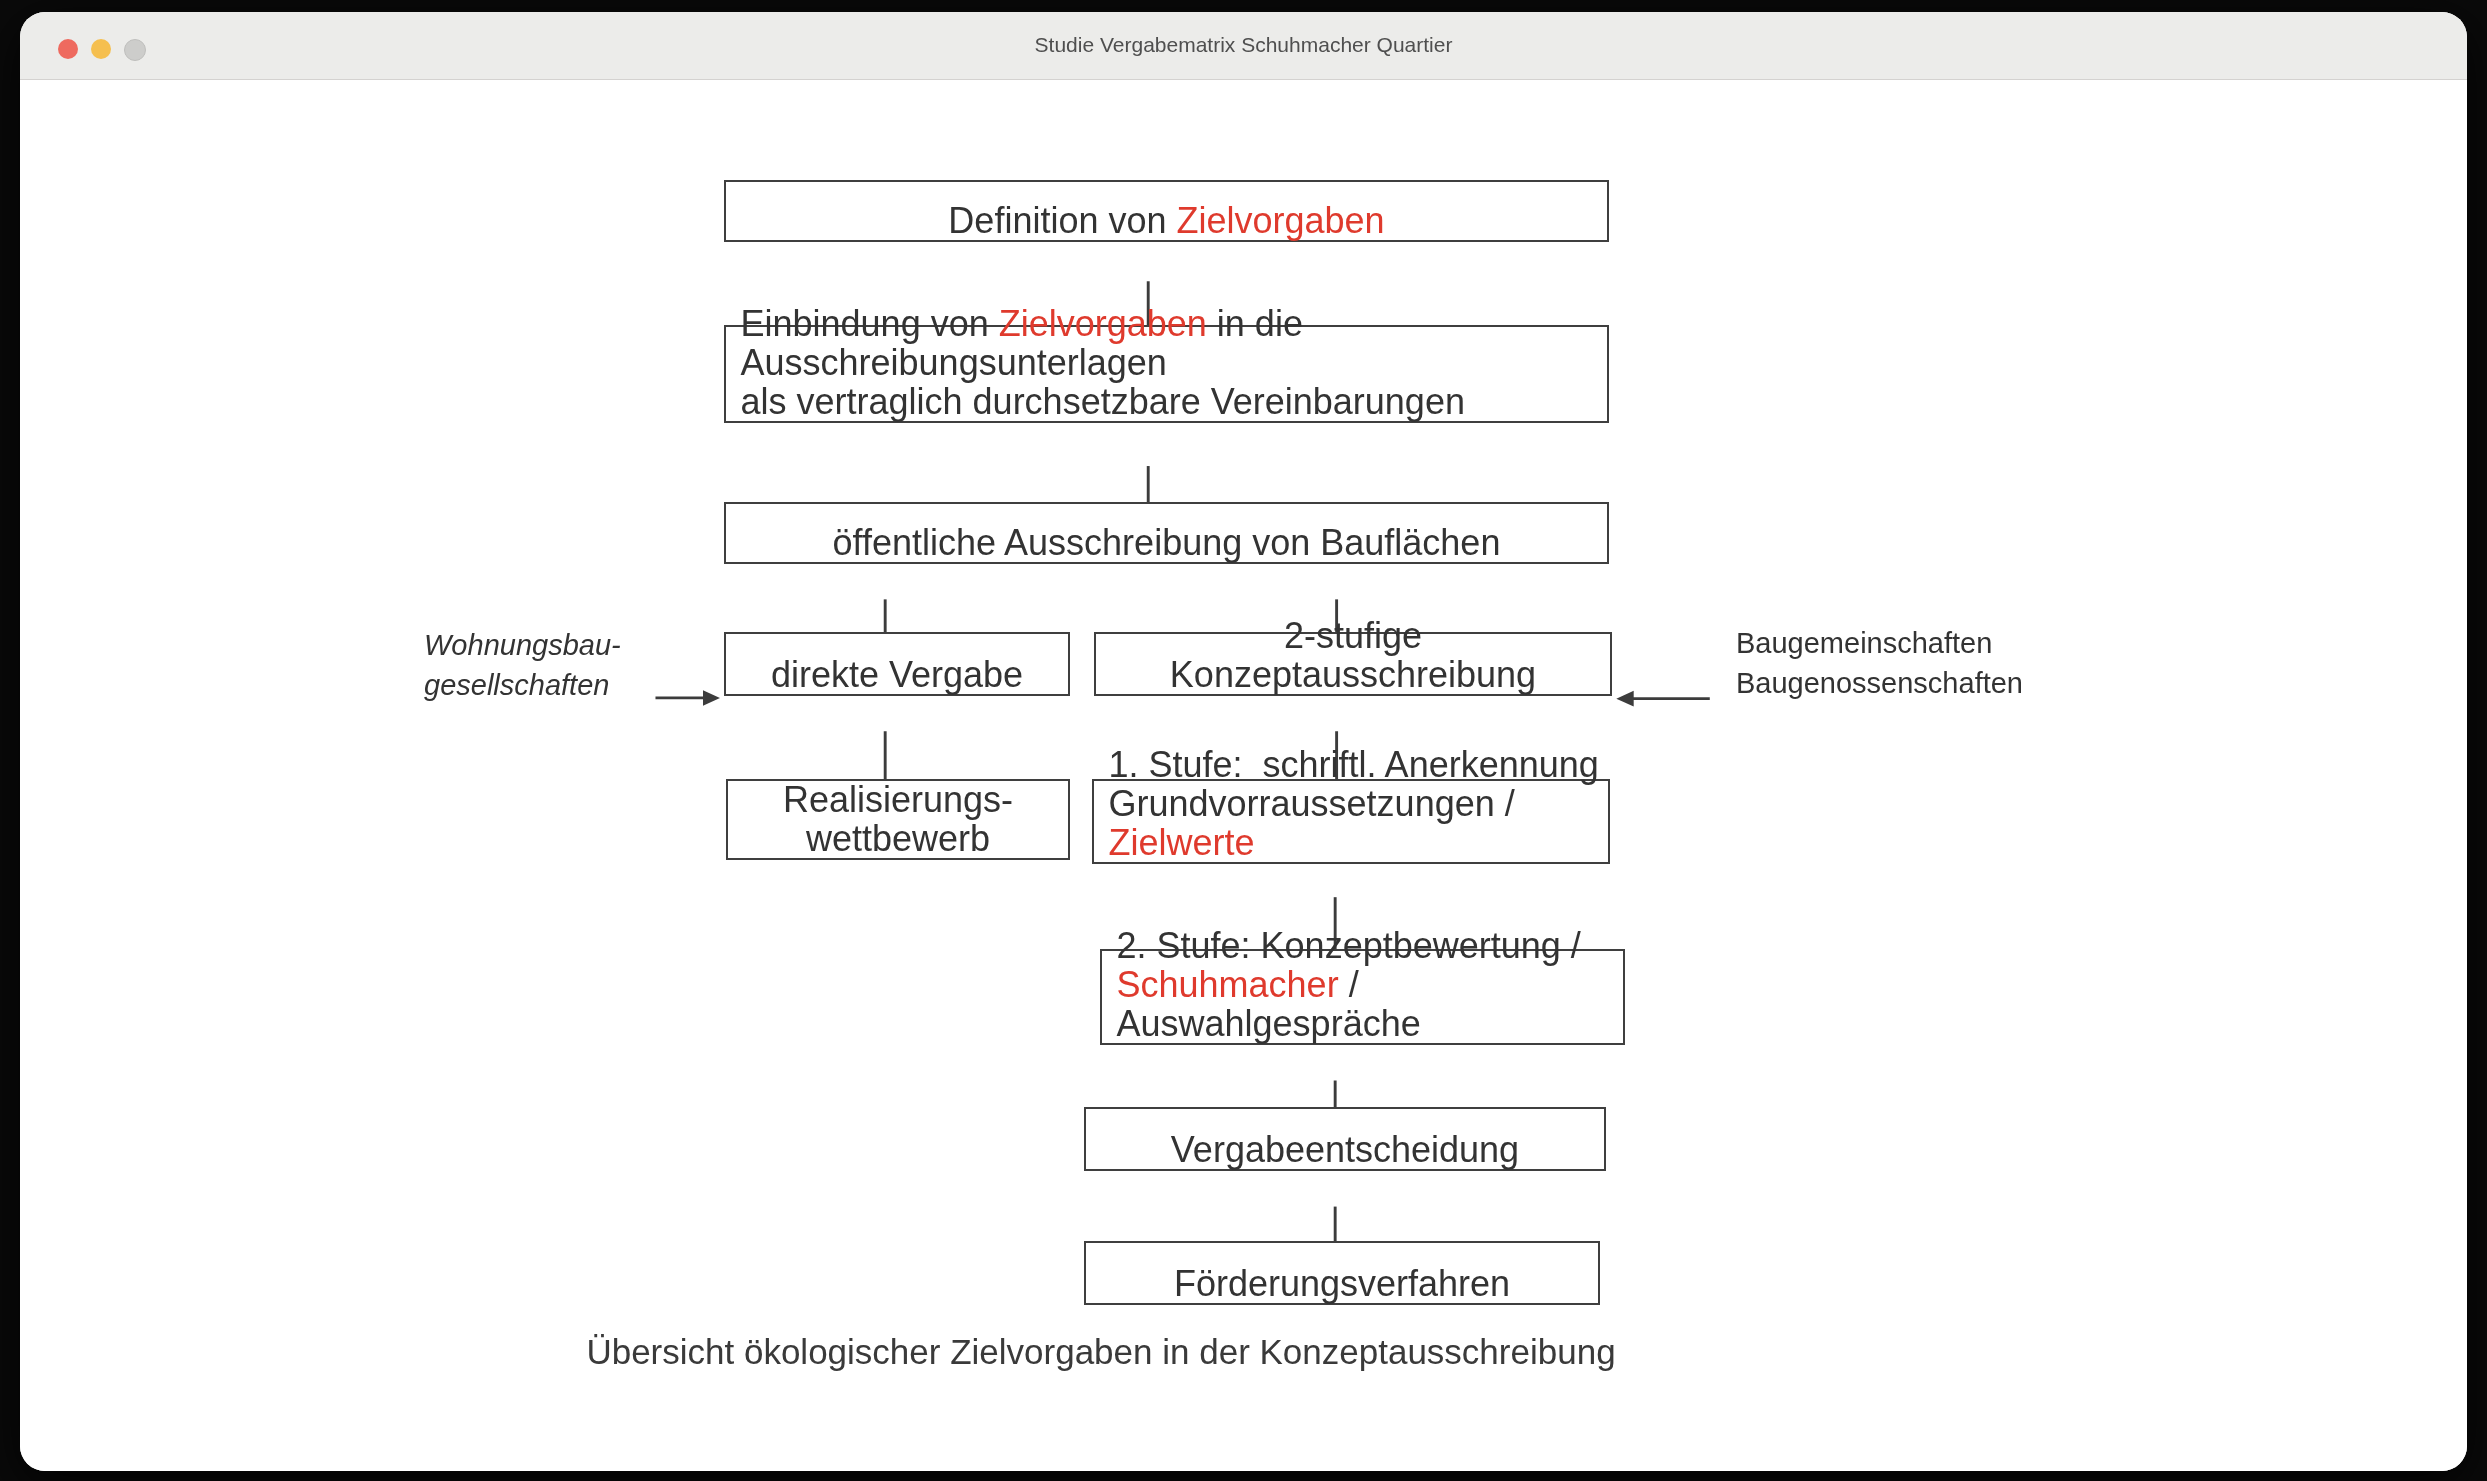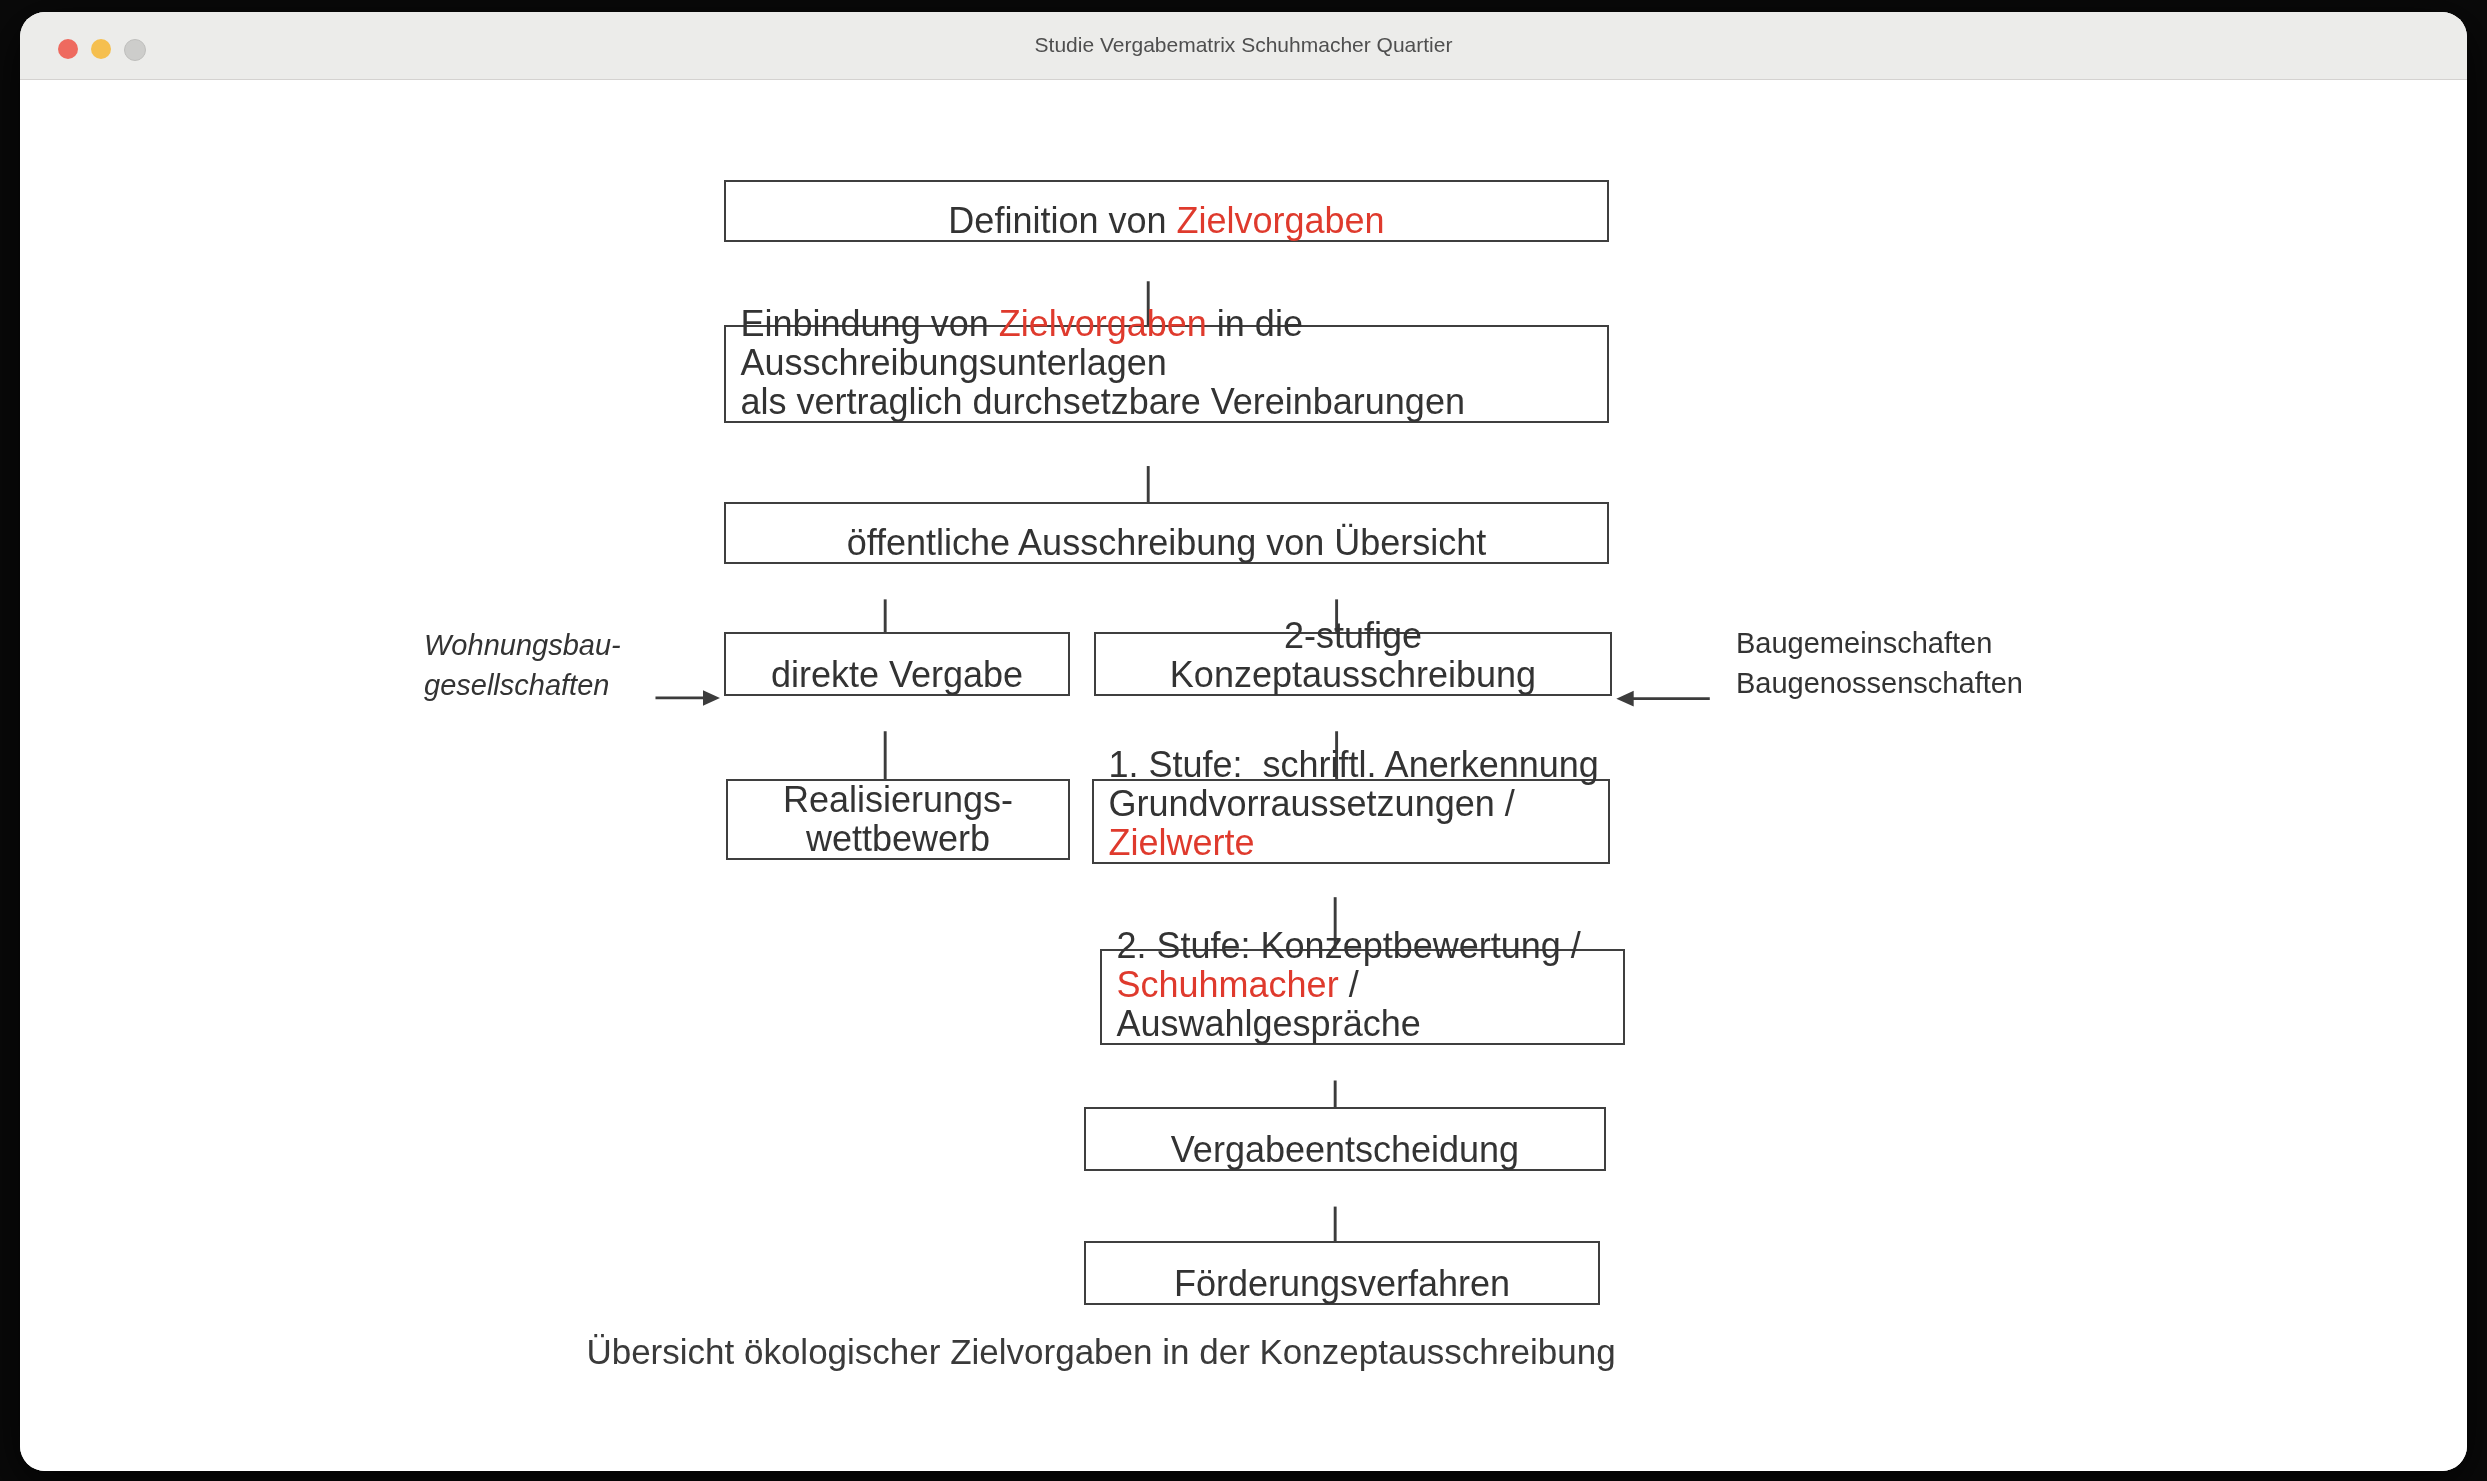--- a/index.html
+++ b/index.html
@@ -86,21 +86,21 @@
     <div class="fbox center" style="left:704px;top:168px;width:885px;height:62px;">
       <div class="ln"><span>Definition von </span><span class="red">Zielvorgaben</span></div>
     </div>
 
     <div class="fbox left" style="left:704px;top:313px;width:885px;height:98px;">
       <div class="ln"><span>Einbindung von </span><span class="red">Zielvorgaben</span><span> in die Ausschreibungsunterlagen</span></div>
       <div class="ln">als vertraglich durchsetzbare Vereinbarungen</div>
     </div>
 
     <div class="fbox center" style="left:704px;top:490px;width:885px;height:62px;">
-      <div class="ln">öffentliche Ausschreibung von Übersicht</div>
+      <div class="ln">öffentliche Ausschreibung von Bauflächen</div>
     </div>
 
     <div class="fbox center" style="left:704px;top:620px;width:346px;height:64px;">
       <div class="ln">direkte Vergabe</div>
     </div>
 
     <div class="fbox center" style="left:1074px;top:620px;width:518px;height:64px;">
       <div class="ln">2-stufige Konzeptausschreibung</div>
     </div>
 

